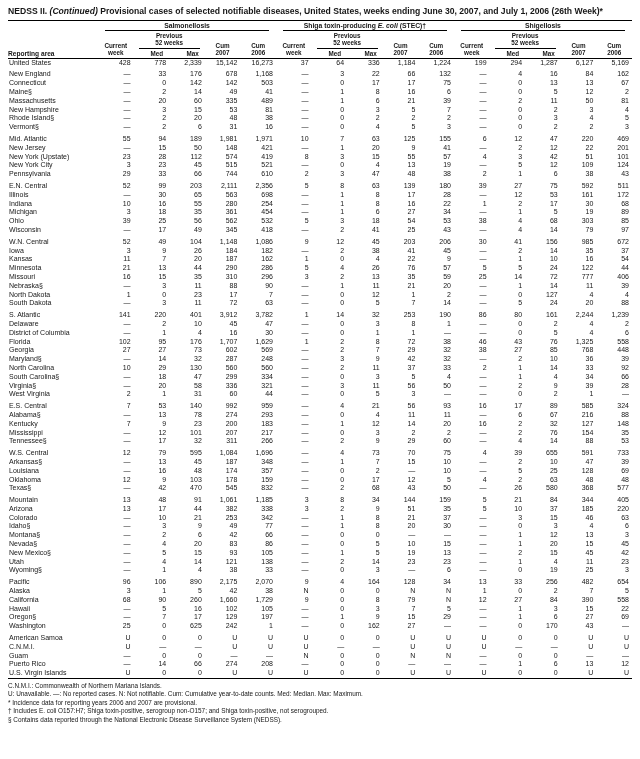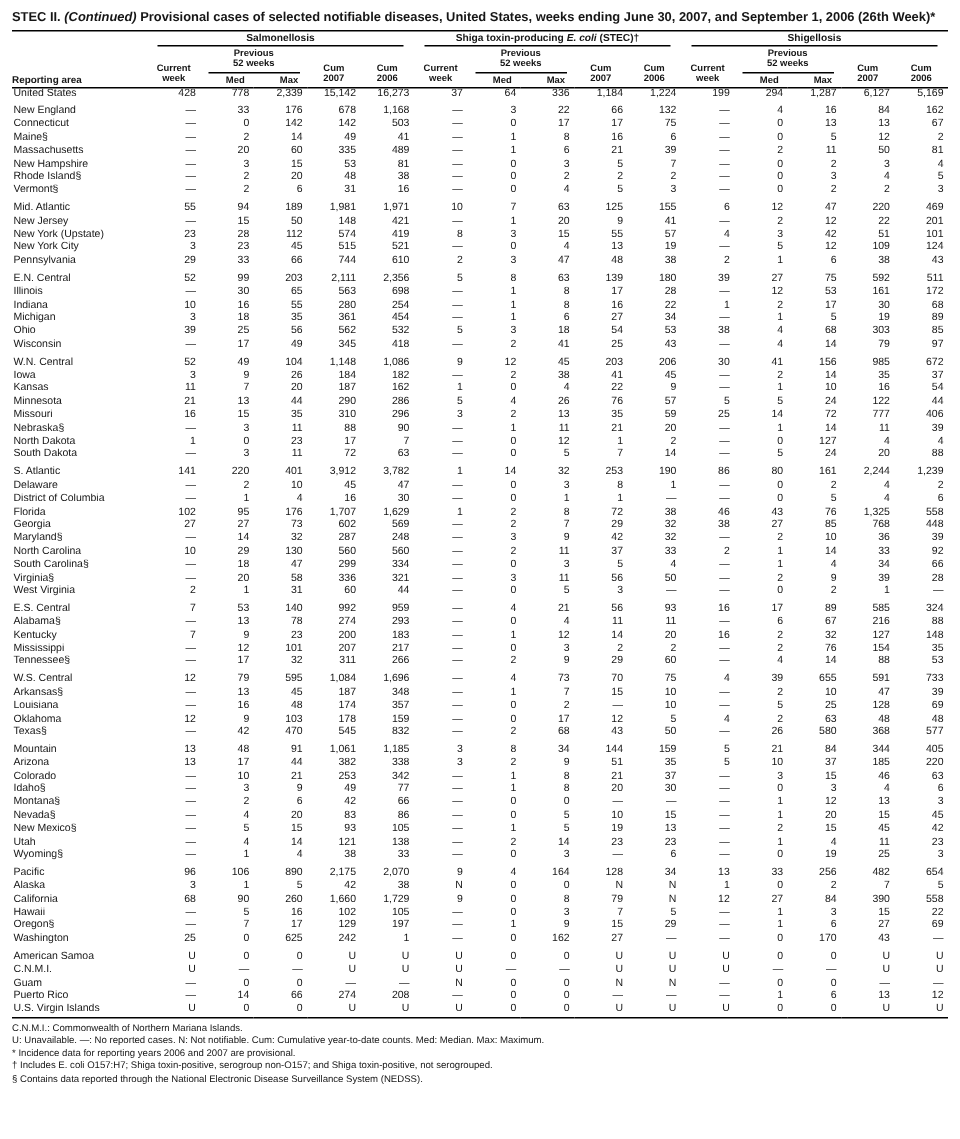--- a/index.html
+++ b/index.html
@@ -53,21 +53,21 @@
   tbody td.area { text-align:left; padding:0 0 0 1px; }
   tbody tr.gs td { padding-top:3px; height:11.8px; }
   .footnotes { padding-top:3px; }
   .footnote { font-size:6.4px; line-height:8.4px; }
 </style>
 </head>
 <body>
 
 <div class="page">
 
-  <div class="title"><span>STEC II. </span><i>(Continued)</i><span> Provisional cases of selected notifiable diseases, United States, weeks ending June 30, 2007, and September 1, 2006 (26th Week)*</span></div>
+  <div class="title"><span>NEDSS II. </span><i>(Continued)</i><span> Provisional cases of selected notifiable diseases, United States, weeks ending June 30, 2007, and July 1, 2006 (26th Week)*</span></div>
 
   <table>
     <colgroup>
       <col class="c-area">
       <col>
         <col>
         <col>
         <col>
         <col>
       <col>

